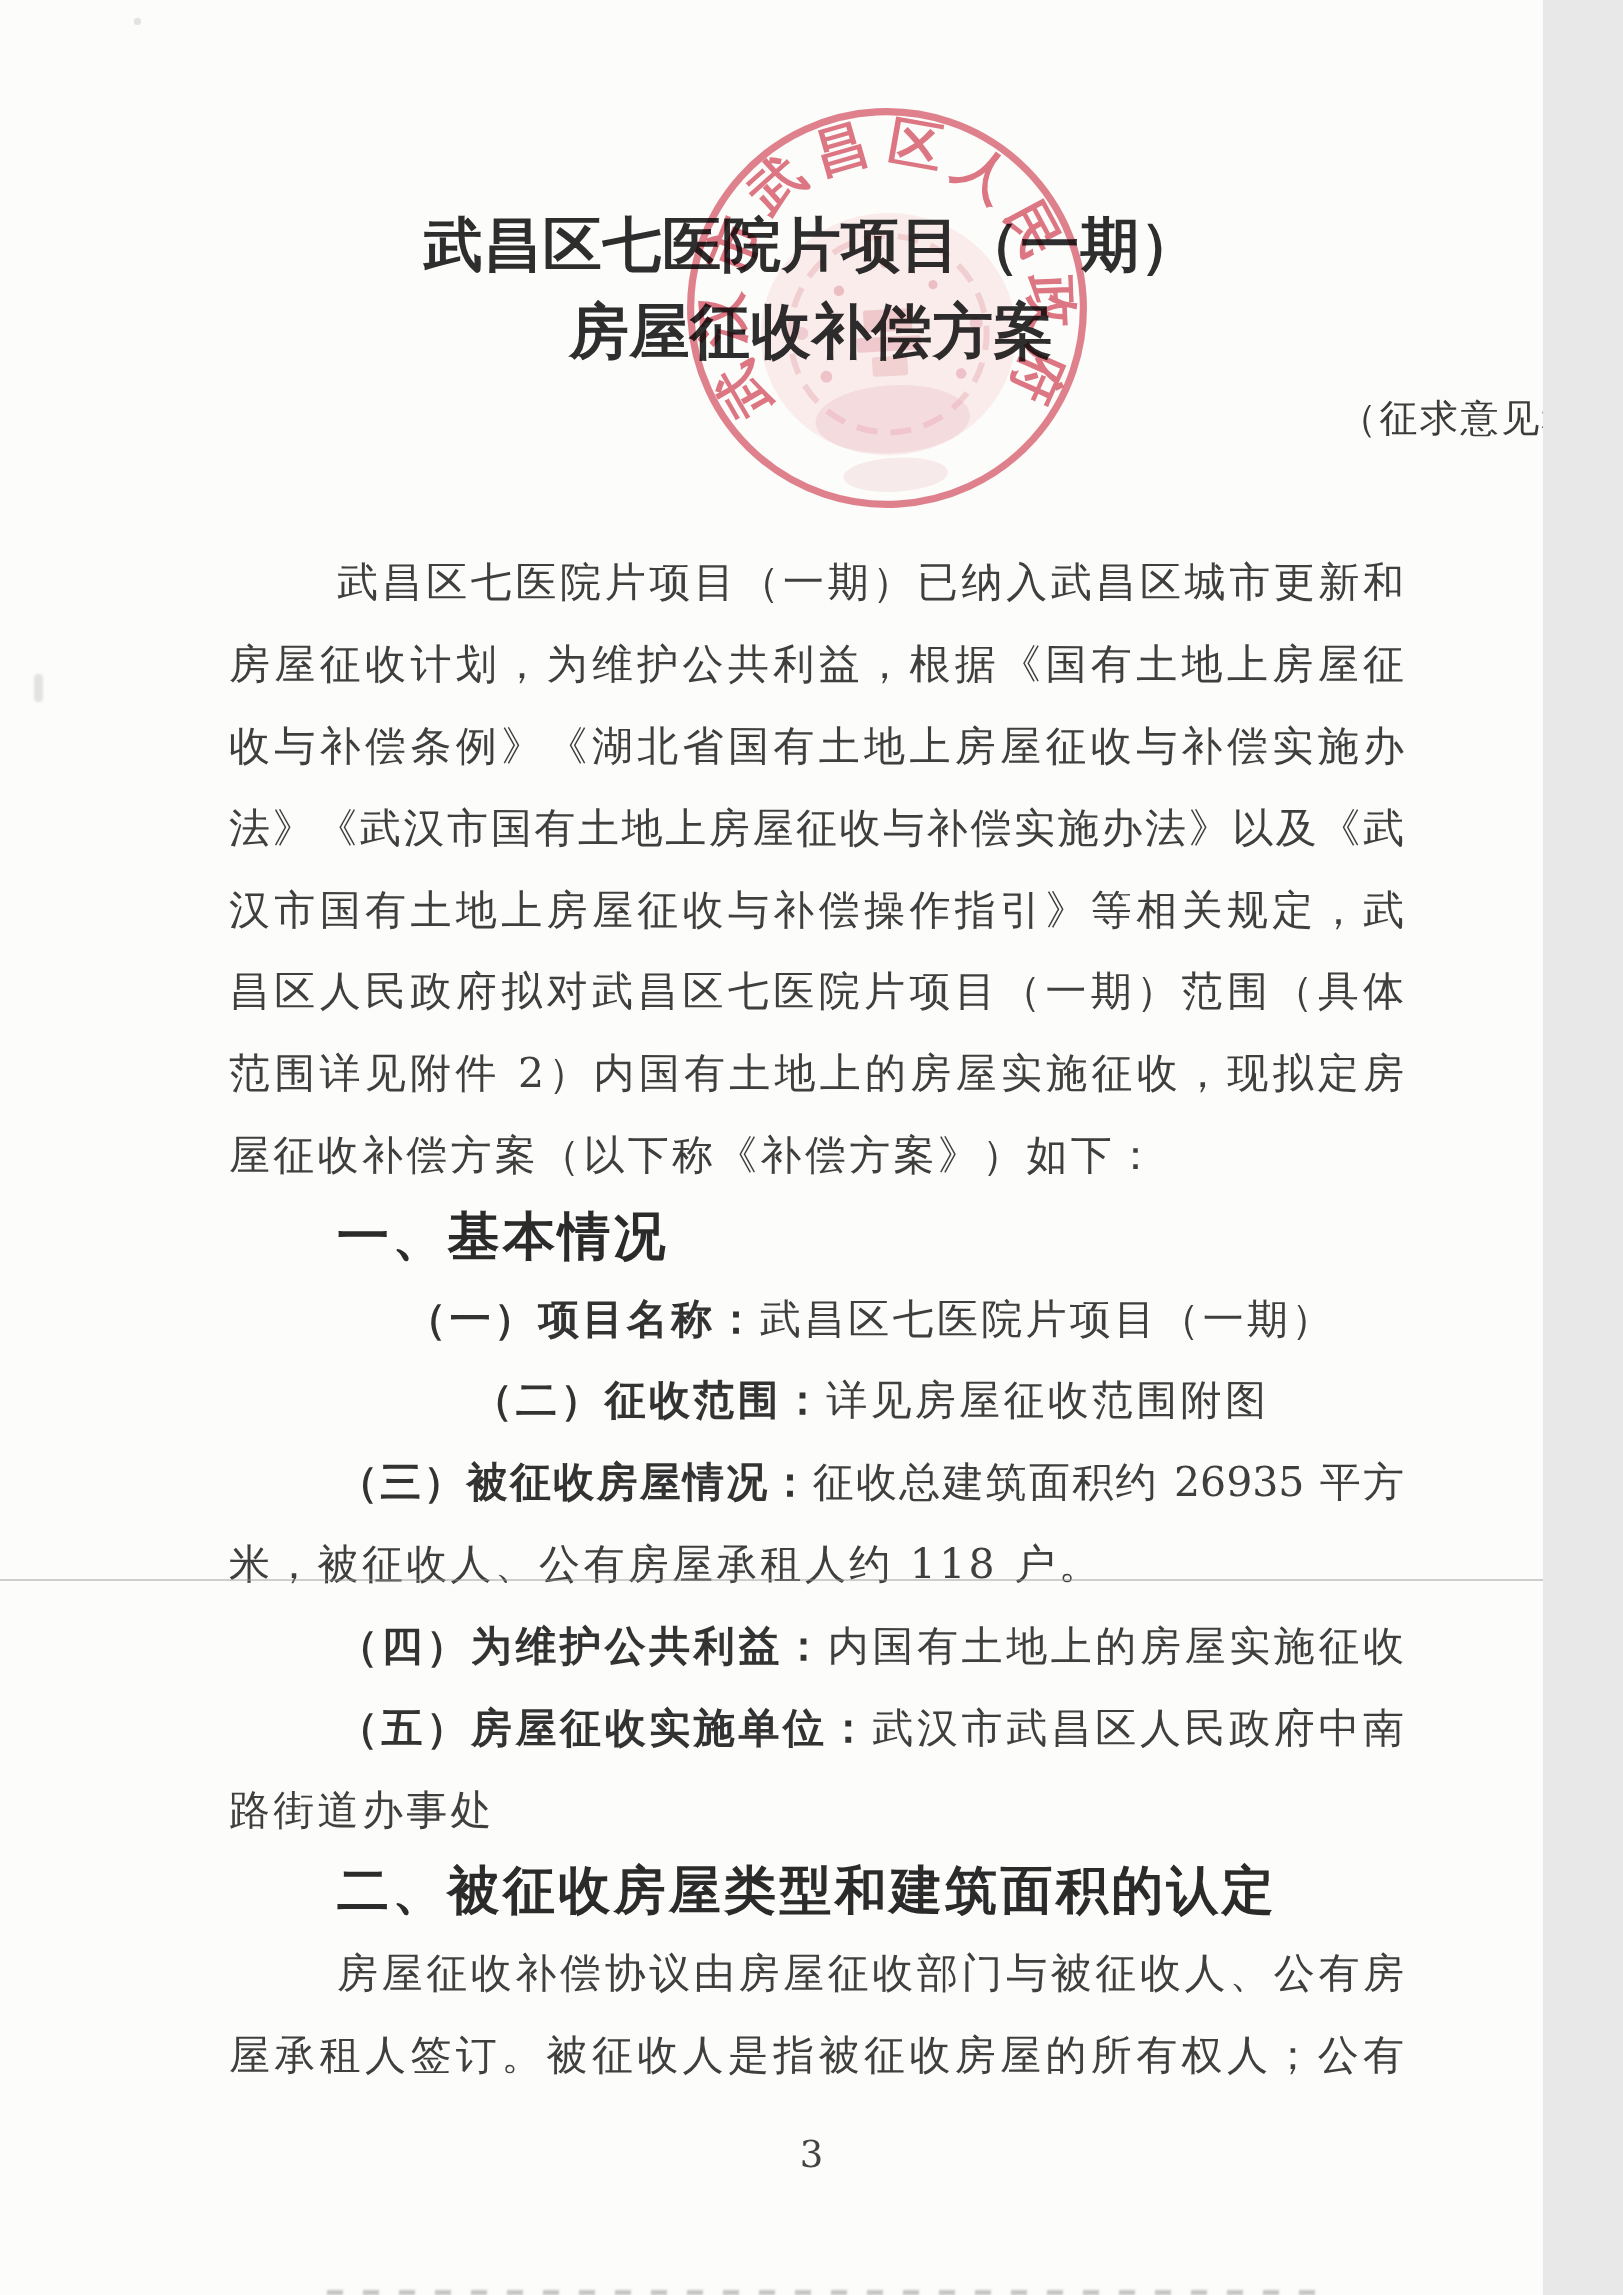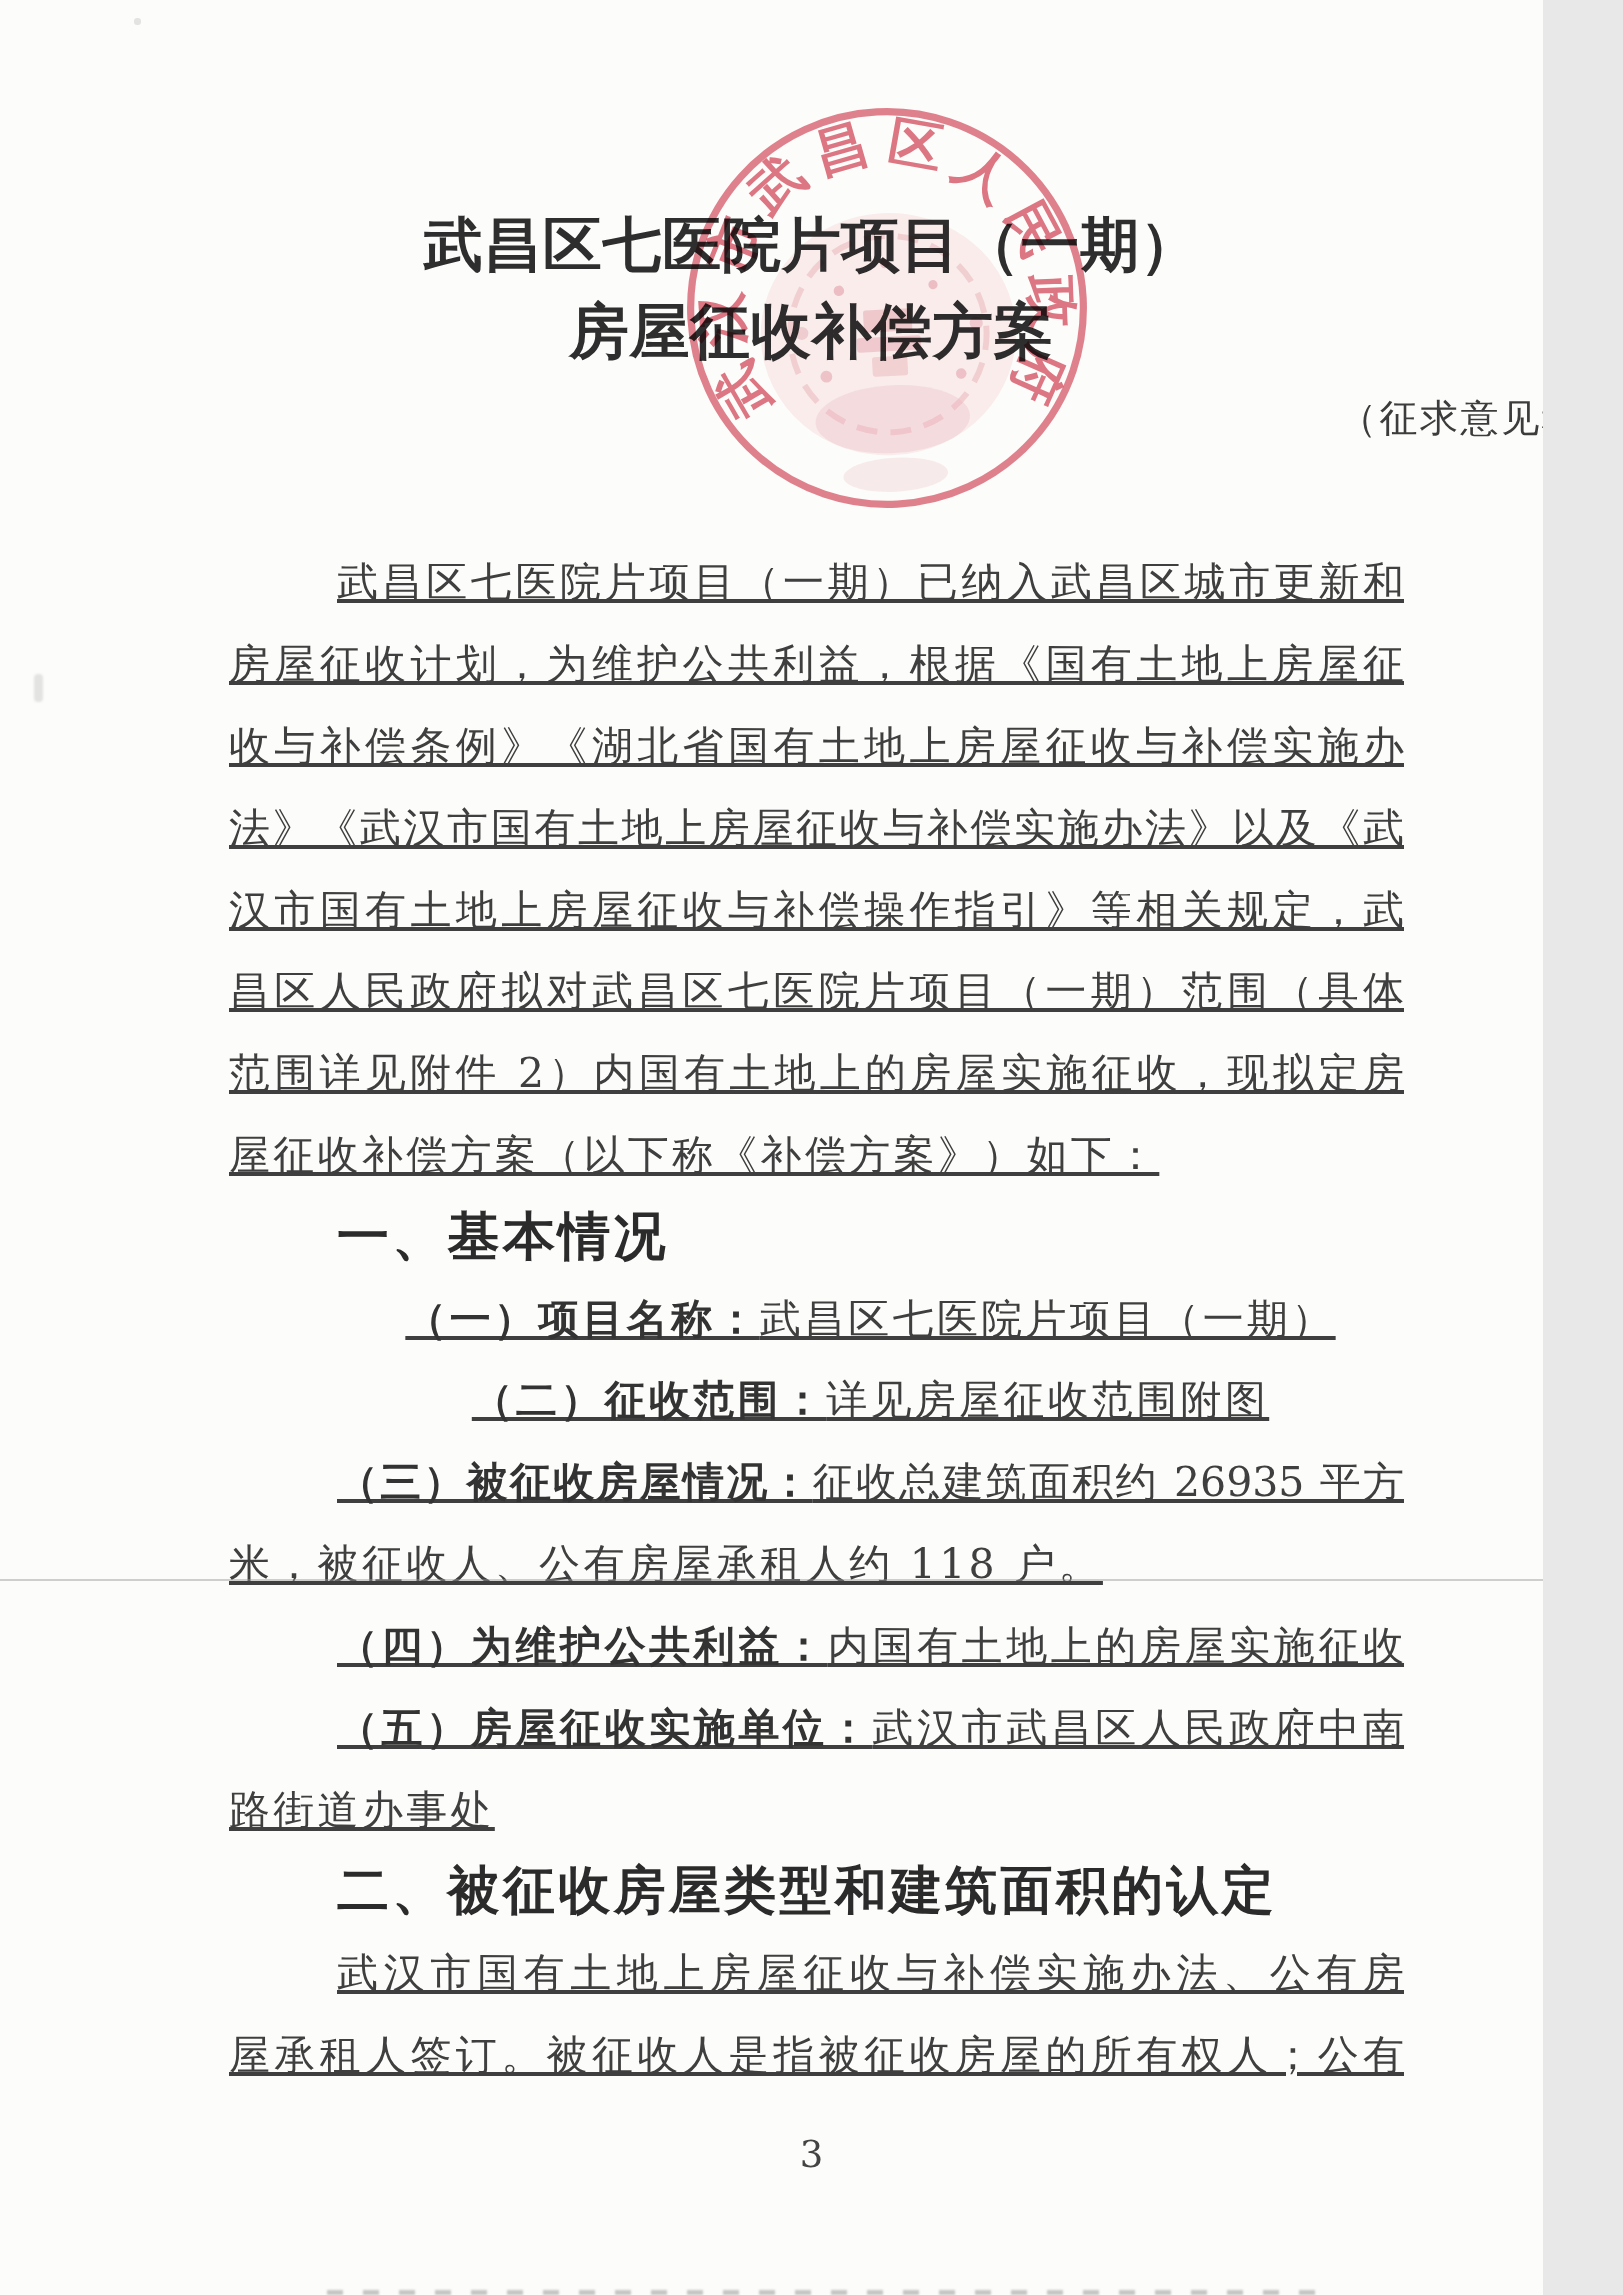--- a/index.html
+++ b/index.html
@@ -23,21 +23,20 @@
   .subtitle{
     position:absolute;left:0;top:389px;width:1623px;
     text-align:right;font-size:38px;line-height:59px;
     letter-spacing:2.6px;color:#3c3c3c;font-weight:400;white-space:nowrap;
   }
   
   .bl{
     position:absolute;left:229px;width:1175px;height:82px;
     font-size:41px;line-height:82px;color:#3f3f3f;white-space:nowrap;
     letter-spacing:3.3px;
-    text-decoration:underline;
   }
   .just{
     text-align:justify;text-align-last:justify;
     letter-spacing:0;white-space:normal;
   }
   .ind{text-indent:108px;}
   .lead{padding-left:108px;width:1067px;text-align:center;}
   .heading{
     position:absolute;left:337px;height:82px;
     font-family:Liberation Serif, serif;
@@ -107,21 +106,21 @@
   <div class="bl just ind" style="top:1605px">
     <span class="lbl">（四）为维护公共利益：</span><span>内国有土地上的房屋实施征收</span>
   </div>
 
   <div class="bl just ind" style="top:1687px">
     <span class="lbl">（五）房屋征收实施单位：</span><span>武汉市武昌区人民政府中南</span>
   </div>
   <div class="bl" style="top:1769px">路街道办事处</div>
 
   <div class="heading" style="top:1850px">二、被征收房屋类型和建筑面积的认定</div>
-  <div class="bl just ind" style="top:1932px">武汉市国有土地上房屋征收与补偿实施办法、公有房</div>
+  <div class="bl just ind" style="top:1932px">房屋征收补偿协议由房屋征收部门与被征收人、公有房</div>
   <div class="bl just" style="top:2014px">屋承租人签订。被征收人是指被征收房屋的所有权人；公有</div>
 
   <div class="pagenum">3</div>
 
   <svg class="seal" viewBox="0 0 660 660" xmlns="http://www.w3.org/2000/svg">
 
     <circle cx="330" cy="330" r="300" fill="none" stroke="#d65263" stroke-width="11" opacity="0.78"></circle>
 
     <g>
       <ellipse cx="330" cy="370" rx="195" ry="185" fill="#f2c3c9" opacity="0.30"></ellipse>

